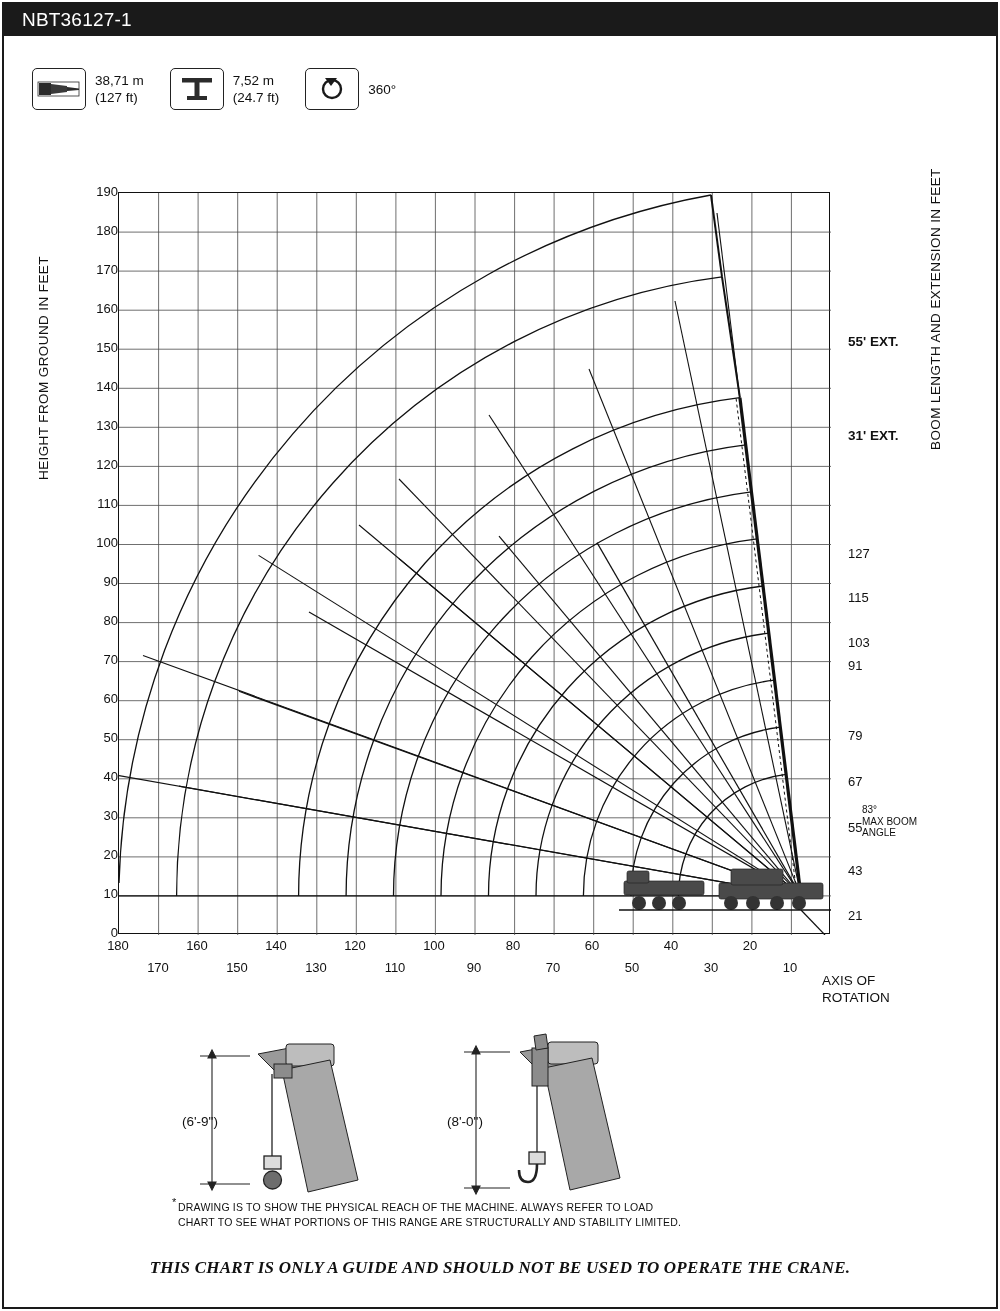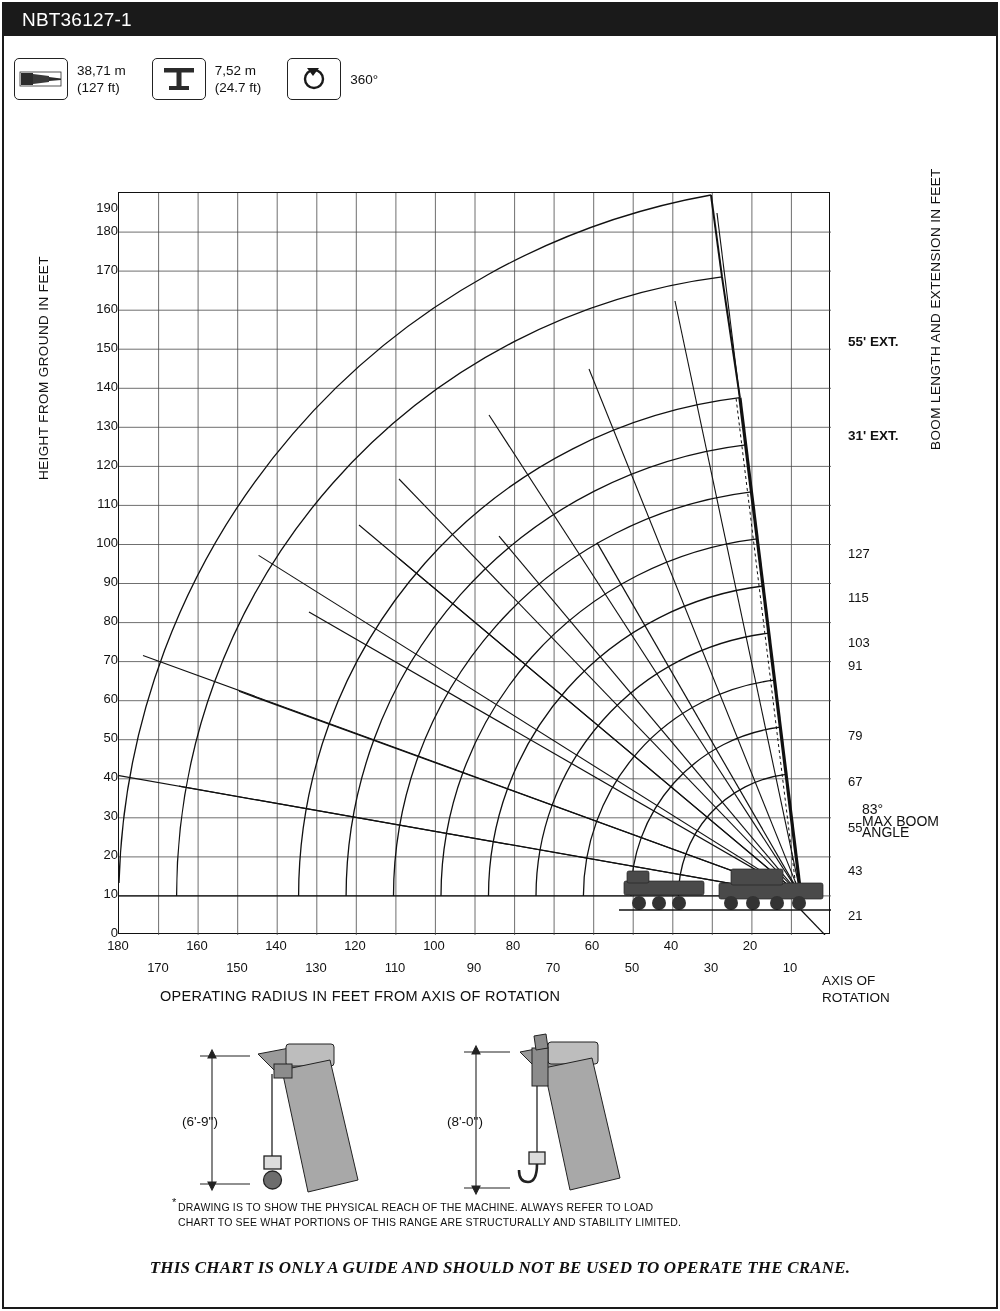--- a/index.html
+++ b/index.html
@@ -19,22 +19,22 @@
   }
   .titlebar .t{
     font-size:19px;font-weight:normal;letter-spacing:.2px;margin-left:18px;
   }
   .frame{
     position:absolute;left:2px;top:2px;width:996px;height:1307px;
     border:2px solid #1a1a1a;box-sizing:border-box;pointer-events:none;
   }
   
   .specrow{
-    position:absolute;left:14px;top:58px;width:960px;height:62px;
-    display:flex;align-items:flex-start;
+    position:absolute;left:32px;top:58px;width:960px;height:62px;
+    display:flex;align-items:center;
   }
   .spec{display:flex;align-items:center;margin-right:26px;}
   .specbox{
     width:52px;height:40px;border:1px solid #222;border-radius:5px;
     display:flex;align-items:center;justify-content:center;background:#fff;
     margin-right:9px;
   }
   .specbox.wide{width:120px;}
   .spectext{font-size:13.5px;line-height:17px;white-space:pre-line;}
   .spec2gap{margin-right:14px;}
@@ -60,21 +60,21 @@
   .xtitle{
     position:absolute;left:160px;top:838px;font-size:14.5px;letter-spacing:.3px;
   }
   .rtitle{
     position:absolute;left:928px;top:300px;font-size:13.5px;letter-spacing:.4px;
     transform:rotate(-90deg);transform-origin:left top;white-space:nowrap;
   }
   .rlab{position:absolute;left:848px;font-size:13px;}
   .extlab{position:absolute;left:848px;font-size:13.5px;font-weight:bold;}
   .anglelab{position:absolute;font-size:14px;font-weight:bold;}
-  .maxboom{position:absolute;left:862px;font-size:14px;line-height:11.5px;white-space:pre-line;}
+  .maxboom{position:absolute;left:862px;font-size:10px;line-height:11.5px;white-space:pre-line;}
   .axisrot{position:absolute;left:822px;top:822px;font-size:13.5px;line-height:17px;white-space:pre-line;}
   
   .bottom{position:absolute;left:0;top:1020px;width:1000px;height:220px;}
   .dimtext{position:absolute;font-size:13.5px;}
   .dimnote{position:absolute;left:700px;top:30px;font-size:10.5px;line-height:13px;white-space:pre-line;letter-spacing:.2px;}
   .footnote{position:absolute;left:178px;top:1200px;font-size:10.5px;line-height:15px;white-space:pre-line;letter-spacing:.2px;}
   .footstar{position:absolute;left:172px;top:1196px;font-size:11px;}
   .guide{
     position:absolute;left:0;top:1258px;width:1000px;text-align:center;
     font-family:"Liberation Serif", serif;font-style:italic;font-weight:bold;
@@ -131,21 +131,21 @@
 </div>
 
 <div class="chartwrap">
 
   <div class="boomtitle">BOOM DEFLECTION NOT SHOWN</div>
 
   <div class="ytitle">HEIGHT FROM GROUND IN FEET</div>
 
   <div class="rtitle">BOOM LENGTH AND EXTENSION IN FEET</div>
 
-  <div class="ytick ylab" style="top:58px">190</div>
+  <div class="ytick ylab" style="top:42px">190</div>
   <div class="ytick ylab" style="top:81px">180</div>
   <div class="ytick ylab" style="top:120px">170</div>
   <div class="ytick ylab" style="top:159px">160</div>
   <div class="ytick ylab" style="top:198px">150</div>
   <div class="ytick ylab" style="top:237px">140</div>
   <div class="ytick ylab" style="top:276px">130</div>
   <div class="ytick ylab" style="top:315px">120</div>
   <div class="ytick ylab" style="top:354px">110</div>
   <div class="ytick ylab" style="top:393px">100</div>
   <div class="ytick ylab" style="top:432px">90</div>
@@ -172,21 +172,20 @@
   <div class="xlab xrow2" style="left:138px">170</div>
   <div class="xlab xrow2" style="left:217px">150</div>
   <div class="xlab xrow2" style="left:296px">130</div>
   <div class="xlab xrow2" style="left:375px">110</div>
   <div class="xlab xrow2" style="left:454px">90</div>
   <div class="xlab xrow2" style="left:533px">70</div>
   <div class="xlab xrow2" style="left:612px">50</div>
   <div class="xlab xrow2" style="left:691px">30</div>
   <div class="xlab xrow2" style="left:770px">10</div>
 
-  <div class="xtitle">OPERATING RADIUS IN FEET FROM AXIS OF ROTATION</div>
 
   <div class="extlab" style="top:184px">55' EXT.</div>
   <div class="extlab" style="top:278px">31' EXT.</div>
   <div class="rlab" style="top:396px">127</div>
   <div class="rlab" style="top:440px">115</div>
   <div class="rlab" style="top:485px">103</div>
   <div class="rlab" style="top:508px">91</div>
   <div class="rlab" style="top:578px">79</div>
   <div class="rlab" style="top:624px">67</div>
   <div class="rlab" style="top:670px">55</div>

